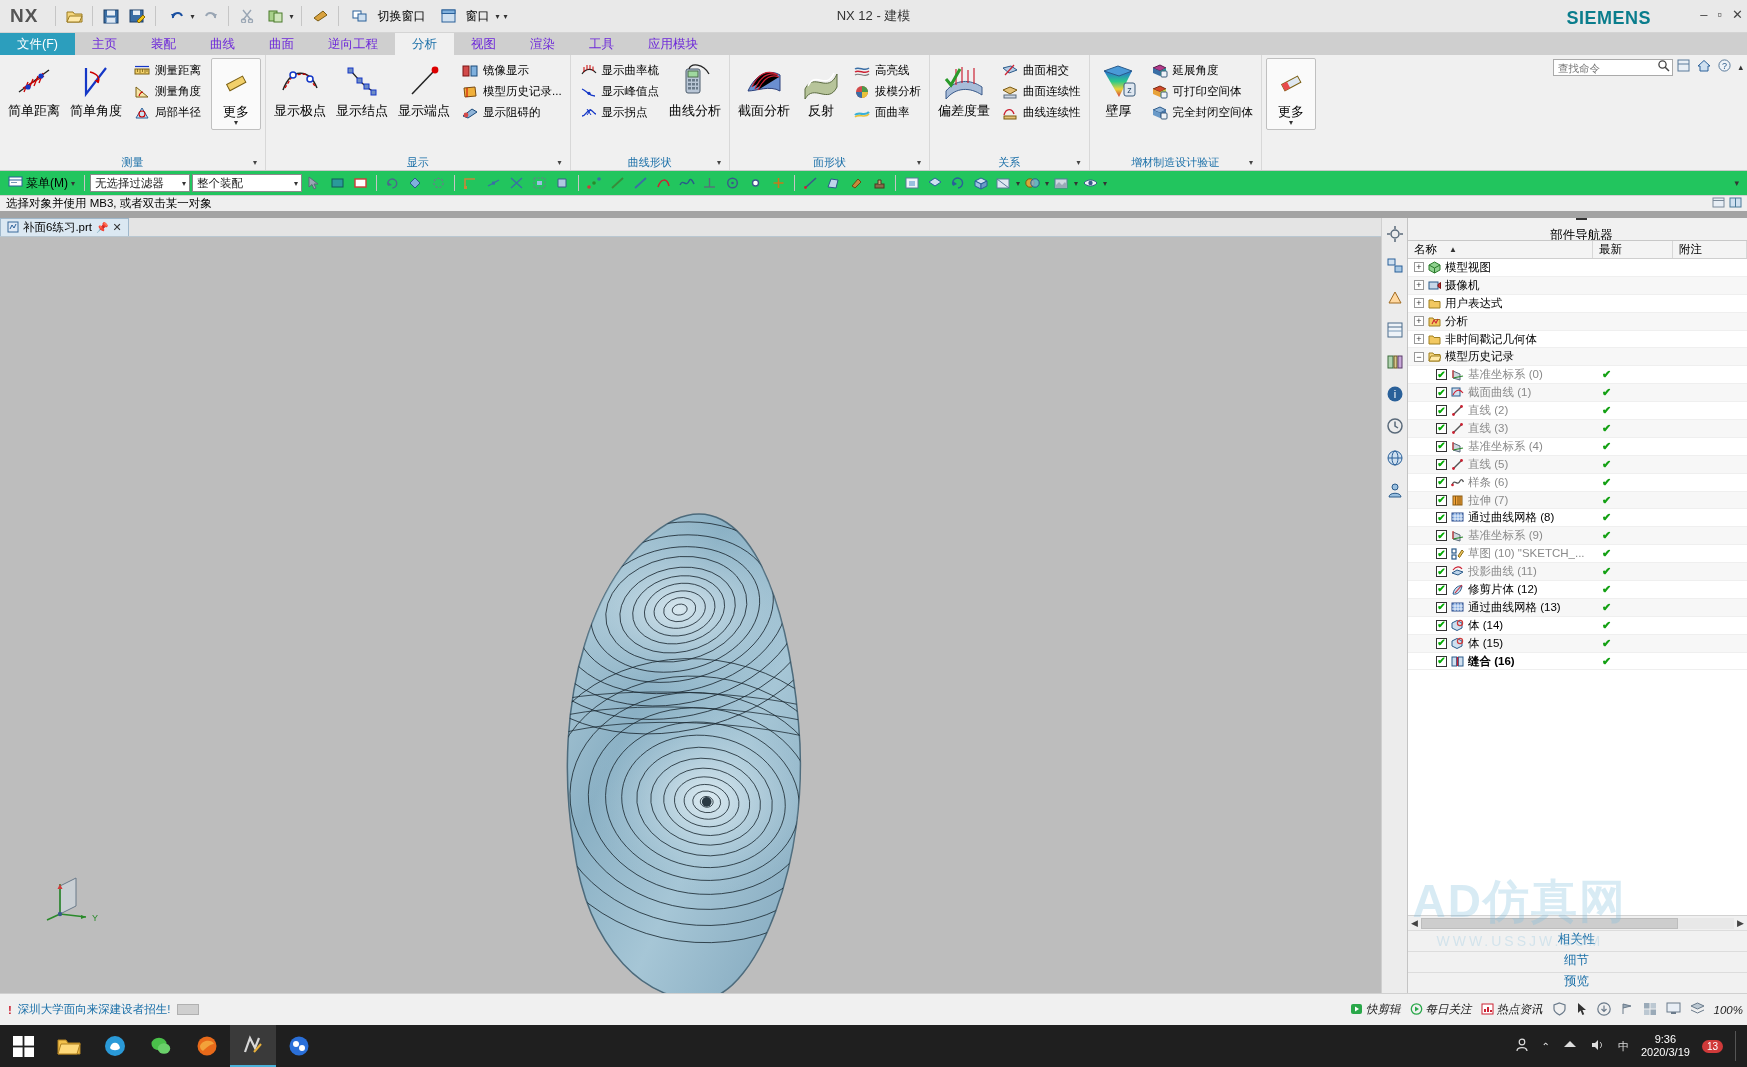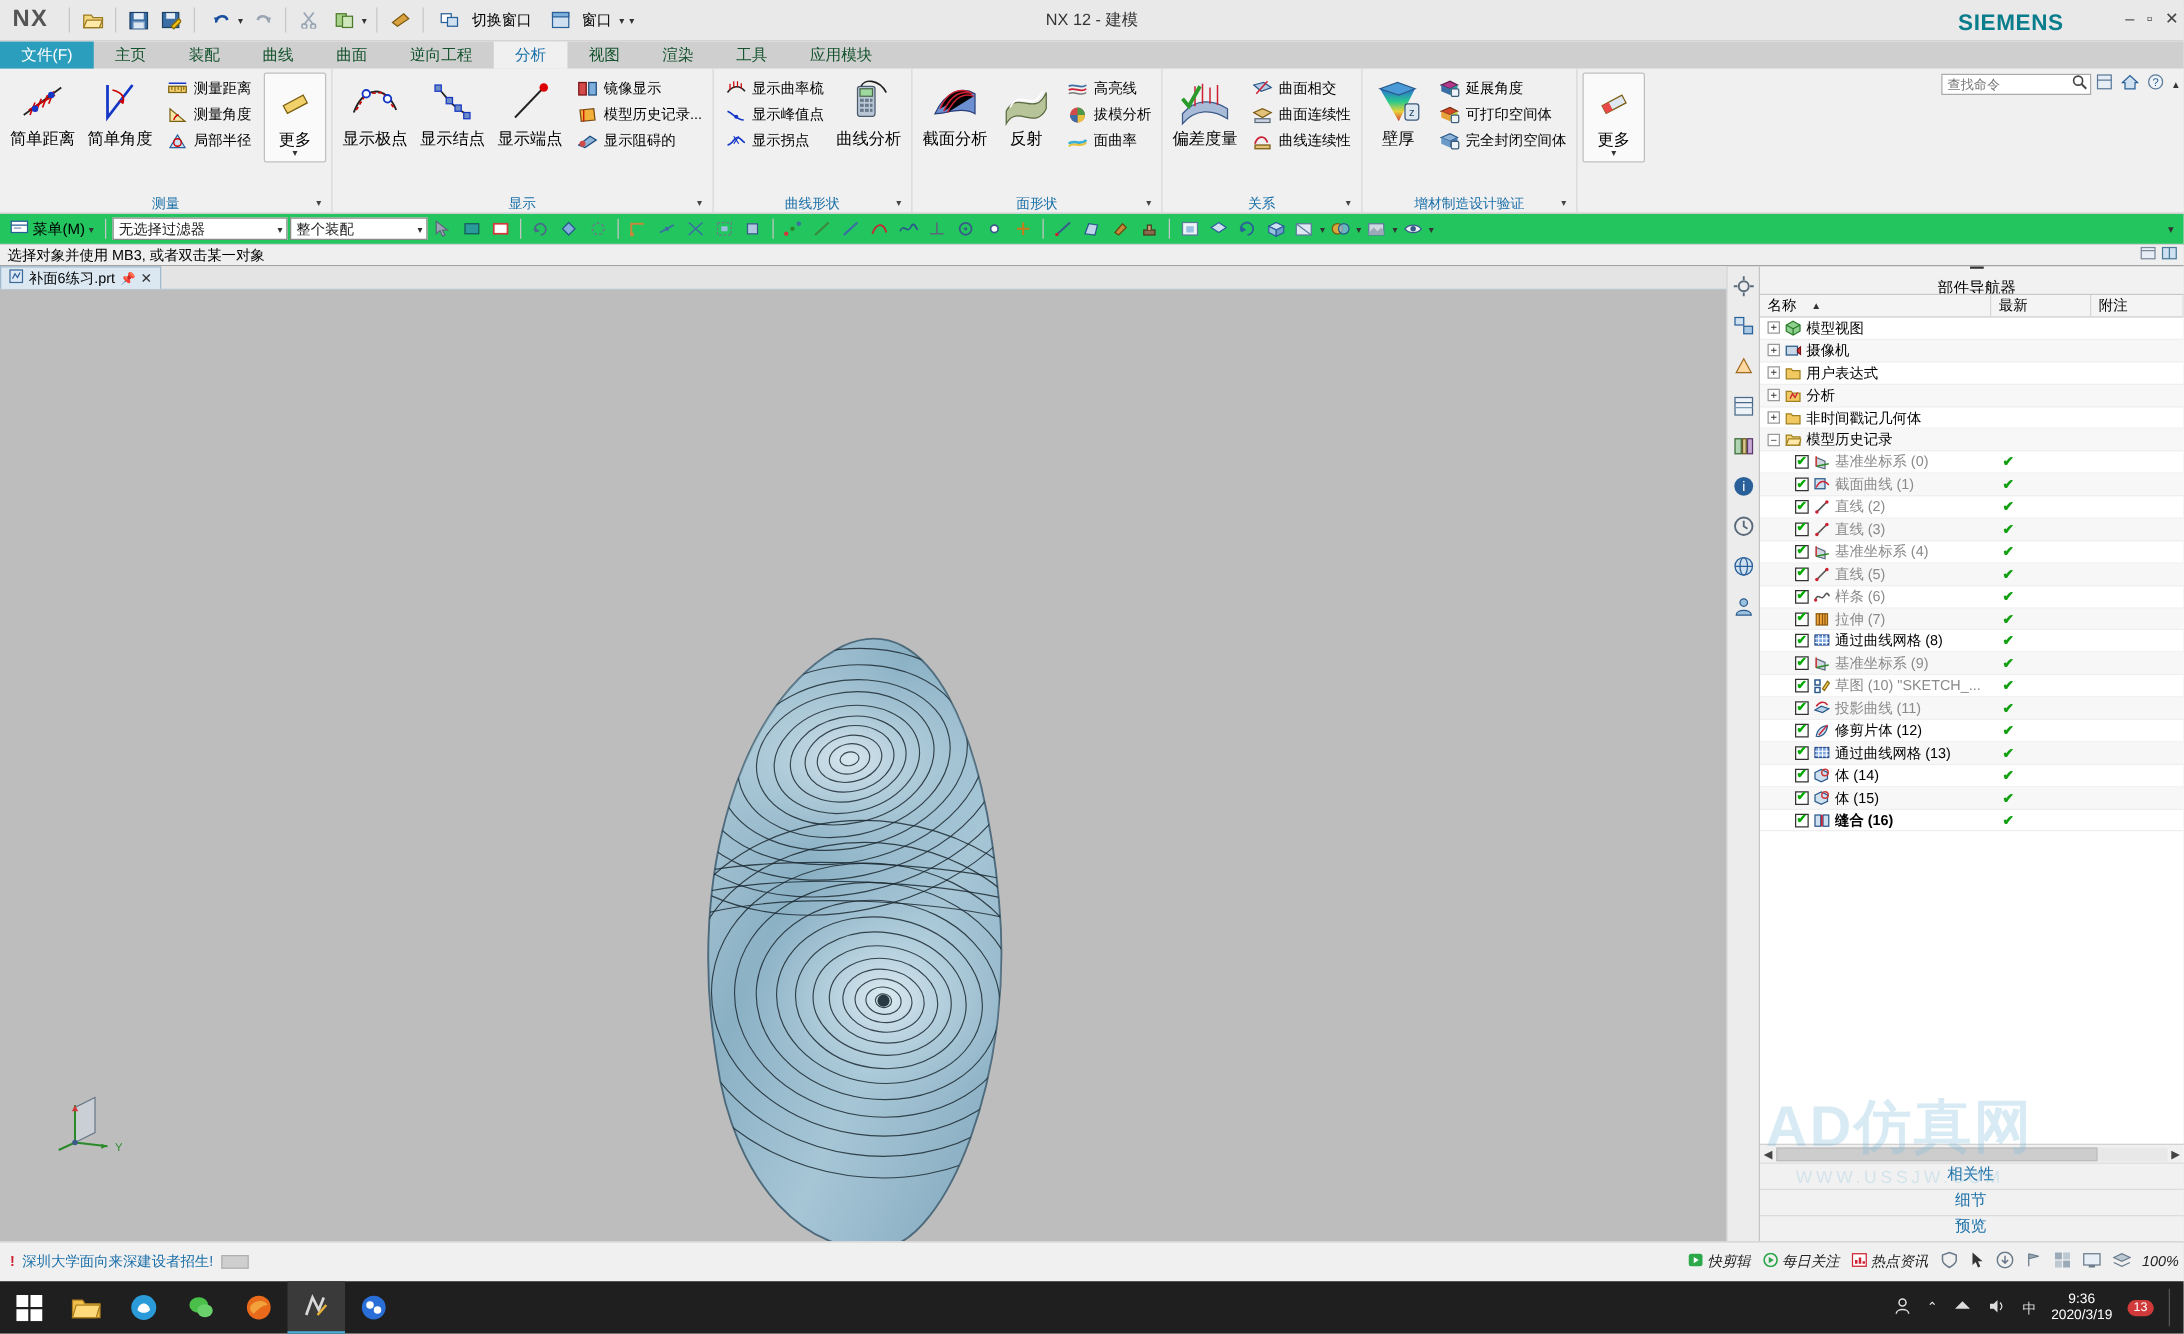--- a/index.html
+++ b/index.html
@@ -25,21 +25,21 @@
     position:absolute; left:0; right:0; text-align:center; font-size:13px; color:#333;
     pointer-events:none;
   }
   .siemens { position:absolute; right:96px; top:8px; color:#0a7d8c; font-weight:bold; font-size:18px;
              letter-spacing:.5px;margin-left:36px;}
   .wbtns { position:absolute; right:4px; top:7px; display:flex; gap:10px; font-size:13px; color:#444;}
   .wbtns span { cursor:default; }
 
   
   .tabs { height:22px; background:#cfcfcf; display:flex; align-items:stretch; flex:0 0 22px; }
-  .tab { padding:0 17px; display:flex; align-items:center; font-size:12.5px; color:#14532d; cursor:default; }
+  .tab { padding:0 17px; display:flex; align-items:center; font-size:12.5px; color:#6d28d9; cursor:default; }
   .tab.file { background:#2c9ebd; color:#fff; }
   .tab.active { background:#f0f0f0; color:#1a6fa8; }
 
   
   .ribbon { flex:0 0 116px; background:#f0f0f0; display:flex; position:relative;
             border-bottom:1px solid #c9c9c9; }
   .rgroup { display:flex; flex-direction:column; border-right:1px solid #d8d8d8; position:relative;
             padding:3px 4px 0 4px; }
   .rgroup-body { display:flex; align-items:flex-start; flex:1; gap:2px; }
   .rgroup-label { height:15px; text-align:center; font-size:11px; color:#1a6fa8;
@@ -67,21 +67,21 @@
   .menubtn { display:flex; align-items:center; font-size:12px; padding:0 4px; cursor:default;}
   .selcombo { height:18px; border:1px solid #8a8a8a; background:#fff; font-size:11.5px;
               padding:1px 16px 0 4px; position:relative; display:flex; align-items:center; color:#222;}
   .selcombo .arw { position:absolute; right:3px; font-size:8px; color:#333; }
   .tbicon { width:21px; height:19px; display:inline-flex; align-items:center; justify-content:center;
             border-radius:2px; cursor:default; }
   .tbsep { width:1px; height:16px; background:#c5c5c5; margin:0 3px; }
 
   
   .promptbar { flex:0 0 17px; background:#efefef; display:flex; align-items:center; font-size:11.5px;
-               padding-left:6px; border-bottom:1px solid #a3a3a3; position:relative;}
+               padding-left:6px; border-bottom:7px solid #a3a3a3; position:relative;}
   .promptbar .rt { position:absolute; right:4px; top:1px; display:flex; gap:3px; }
 
   
   .mainrow { flex:1; display:flex; min-height:0; }
   .leftcol { flex:1; display:flex; flex-direction:column; min-width:0; position:relative; }
   .filetabbar { height:19px; background:#e4e4e4; display:flex; align-items:stretch;
                 border-bottom:1px solid #b9c7d1; }
   .filetab { display:flex; align-items:center; gap:4px; background:#dbe8f2; border:1px solid #9fb8cc;
              border-bottom:none; padding:0 6px; font-size:11.5px; cursor:default; }
   .graphics { flex:1; background:#bdbdbd; position:relative; overflow:hidden; }
@@ -712,21 +712,21 @@
         <svg width="15" height="13" viewBox="0 0 15 13">
             <rect x="1" y="2" width="13" height="9" fill="#fff" stroke="#2a6099"></rect>
             <line x1="1" y1="5" x2="14" y2="5" stroke="#2a6099"></line>
             <line x1="3" y1="7.5" x2="9" y2="7.5" stroke="#7a9ab8"></line>
           </svg>
       </span>
       <span>菜单(M)</span>
       <span style="font-size:8px;color:#333;padding-left:3px;">▾</span>
     </div>
     <div class="tbsep"></div>
-    <div class="selcombo" style="width:140px;">
+    <div class="selcombo" style="width:100px;">
       <span>无选择过滤器</span>
       <span class="arw">▾</span>
     </div>
     <div class="selcombo" style="width:110px;">
       <span>整个装配</span>
       <span class="arw">▾</span>
     </div>
 
     <span class="tbicon">
         <svg width="15" height="14" viewBox="0 0 15 14">

